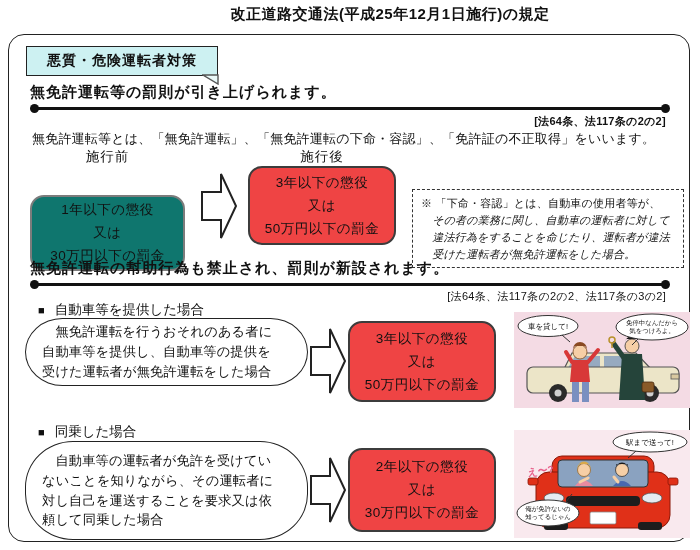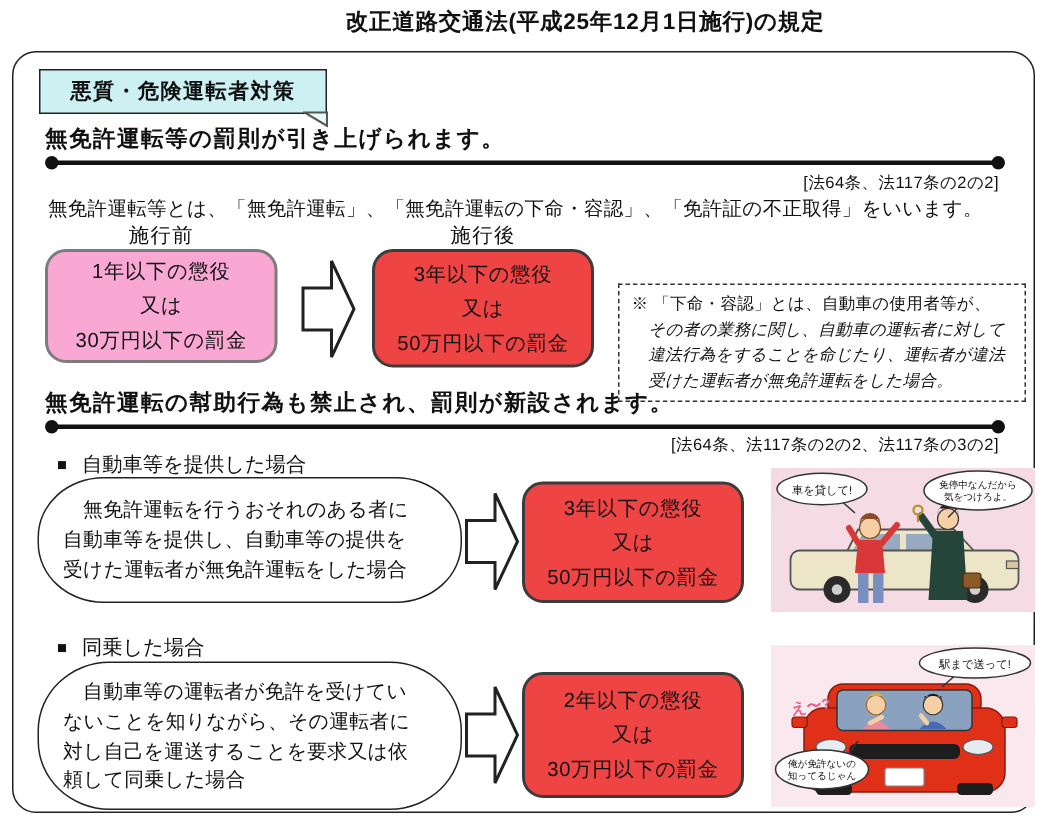--- a/index.html
+++ b/index.html
@@ -23,36 +23,36 @@
   .rule .dot.l { left:0; } .rule .dot.r { right:0; }
 
   .lawref { font-size:11px; text-align:right; letter-spacing:0.3px; }
 
   .desc { left:32px; font-size:13px; letter-spacing:0.2px; }
 
   .stage-label { font-size:13.5px; font-weight:normal; text-align:center; letter-spacing:1px; }
 
   .pbox { border-radius:14px; display:flex; flex-direction:column; align-items:center; justify-content:center;
           gap:5px; font-size:13.5px; letter-spacing:0.5px; text-align:center; }
-  .pbox.gray  { background:#f9a8d4; border:2px solid #7c7c7c; }
+  .pbox.gray  { background:#0f766e; border:2px solid #7c7c7c;margin-top:29px; }
   .pbox.yellow{ background:#ef4444; border:2px solid #3c3c3c; }
 
   .arrow { width:42px; height:78px; }
 
   .note { left:412px; top:166px; width:272px; height:79px; border:1.8px dashed #333; padding:5px 7px 4px 8px;
           font-size:11px; line-height:1.55; letter-spacing:0.2px;margin-top:23px; }
   .note .nl:not(:first-child) { padding-left:0;font-style:italic; }
 
   .case-label { left:38px; font-size:13.5px; display:flex; align-items:center; }
   .case-label .sq { font-size:11px; margin-right:10px; }
 
   .oval { left:25px; width:283px; border:1.8px solid #222; background:#fff;
           display:flex; flex-direction:column; justify-content:center; padding:4px 16px; }
   .oval .cl { font-size:13.2px; line-height:1.5; letter-spacing:0.2px; white-space:nowrap; }
-  .oval1 { top:318px; height:84px; border-radius:44px/40px; }
+  .oval1 { top:318px; height:68px; border-radius:44px/40px; }
   .oval2 { top:441px; height:99px; border-radius:48px/46px; }
 
   .illo { background:#f5dce6; overflow:hidden; }
   svg text { font-family:"Liberation Sans", sans-serif; }
 </style>
 </head>
 <body>
 
 <div class="page">
 
@@ -68,21 +68,21 @@
   </div>
 
   <div class="abs h1" style="top:83px;">無免許運転等の罰則が引き上げられます。</div>
 
   <div class="abs rule" style="left:30px; top:104px; width:640px;">
     <span class="bar"></span>
       <span class="dot l"></span>
       <span class="dot r"></span>
   </div>
 
-  <div class="abs lawref" style="right:34px; top:114px; width:300px;">[法64条、法117条の2の2]</div>
+  <div class="abs lawref" style="right:34px; top:114px; width:300px;font-weight:bold;">[法64条、法117条の2の2]</div>
 
   <div class="abs desc" style="top:130px;">無免許運転等とは、「無免許運転」、「無免許運転の下命・容認」、「免許証の不正取得」をいいます。</div>
 
   <div class="abs stage-label" style="left:30px; top:148px; width:155px;">施行前</div>
   <div class="abs pbox gray" style="left:30px; top:166px; width:155px; height:76px;">
     <div>1年以下の懲役</div>
     <div>又は</div>
     <div>30万円以下の罰金</div>
   </div>
 

